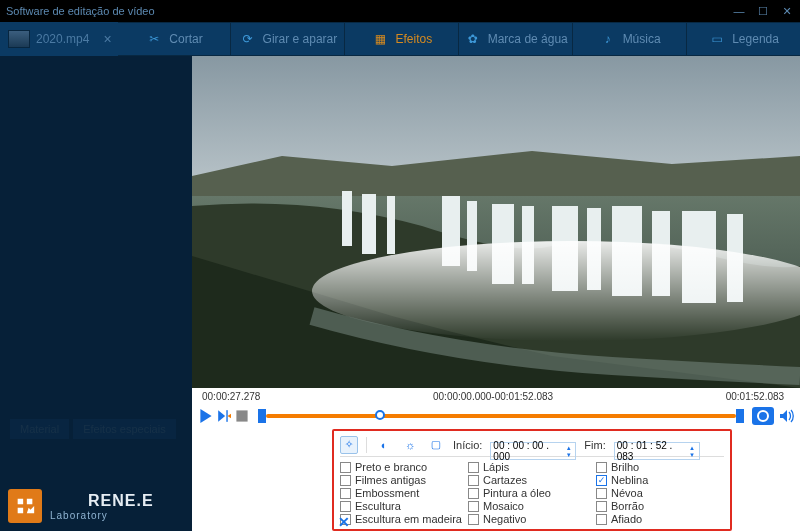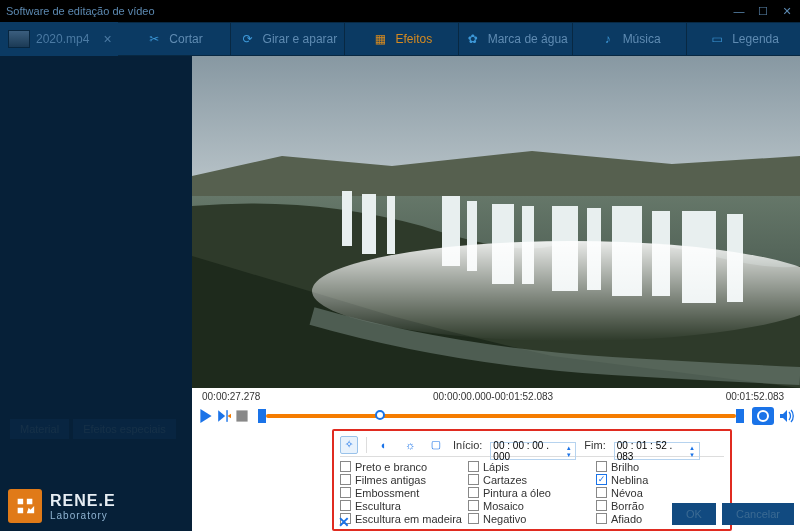--- a/index.html
+++ b/index.html
@@ -25,21 +25,21 @@
 
   
   .sidebar-dark { position: absolute; left:0; top:56px; width:192px; height:475px; background:rgba(5,20,35,0.68); z-index:2; pointer-events:none;}
   .sidebar-content { position:absolute; left:0; top:56px; width:192px; height:475px; padding:10px; color:#3b6a92;}
   .sidebar-bottom { position:absolute; bottom:92px; left:10px; display:flex; gap:4px;}
   .sbtn { background:#114a80; color:#3b6a92; font-size:11px; padding:4px 10px; border:none; cursor:pointer;}
   .logo { position:absolute; bottom:8px; left:8px; display:flex; align-items:center; gap:8px; z-index:3;}
   .logo-badge{width:34px;height:34px;background:#e07a18;border-radius:3px;display:flex;align-items:center;justify-content:center;}
   .logo-badge svg{width:22px;height:22px;fill:#fff;}
   .logo-text{color:#e6edf3;}
-  .logo-text .l1{font-weight:bold;font-size:16px;letter-spacing:1px;}
+  .logo-text .l1{font-weight:bold;font-size:16px;letter-spacing:1px;margin-left:38px;}
   .logo-text .l2{font-size:10px;color:#8fb3d1;letter-spacing:1px;}
 
   
   .main { position:absolute; left:192px; top:56px; right:0; bottom:0; background:#fff;}
   .preview { position:absolute; left:0; top:0; right:0; height:332px; overflow:hidden;}
   .preview svg{width:100%;height:100%;display:block;}
 
   .timerow { position:absolute; left:0; top:332px; right:0; height:16px; background:#fff; display:flex; align-items:center; font-size:10px; color:#333; padding:0 10px;}
   .timerow .tc{width:33%;}
   .timerow .tc.center{text-align:center;}
@@ -64,21 +64,21 @@
   .fxicn{width:18px;height:18px;display:flex;align-items:center;justify-content:center;color:#1a73e8;cursor:pointer;}
   .fxicn.sel{border:1px solid #99c2ea;background:#e8f2fc;border-radius:2px;}
   .sep{width:1px;height:16px;background:#ddd;}
   .tlabel{font-size:11px;color:#333;}
   .timein{width:86px;height:18px;border:1px solid #b6d3ef;font-size:10px;padding:0 2px;display:flex;align-items:center;justify-content:space-between;margin-top:13px;}
   .spinner{display:flex;flex-direction:column;width:10px;}
   .spinner span{height:7px;font-size:7px;line-height:7px;color:#1a73e8;cursor:pointer;text-align:center;}
 
   .fxlists{display:flex;height:72px;padding-top:4px;position:relative;}
   .fxcol{flex:1;display:flex;flex-direction:column;gap:1px;}
-  .fxitem{display:flex;align-items:flex-start;gap:4px;font-size:11px;color:#333;cursor:pointer;}
+  .fxitem{display:flex;align-items:flex-end;gap:4px;font-size:11px;color:#333;cursor:pointer;}
   .cbox{width:11px;height:11px;border:1px solid #888;background:#fff;display:flex;align-items:center;justify-content:center;}
   .cbox.checked{background:#fff;border-color:#1a73e8;}
   .cbox.checked::after{content:"✓";font-size:9px;color:#1a73e8;line-height:9px;}
   .fxclose{position:absolute;left:-2px;bottom:-1px;color:#1a73e8;font-size:14px;font-weight:bold;cursor:pointer;}
 
   
   .footer{position:absolute;right:6px;bottom:6px;display:flex;gap:6px; z-index:1;}
   .fbtn{background:#114a80;color:#3b6a92;font-size:11px;padding:5px 14px;border:none;cursor:pointer;}
 </style>
 </head>
@@ -326,17 +326,13 @@
           </div>
           <div class="fxitem">
             <span class="cbox"></span>
             <span>Afiado</span>
           </div>
         </div>
       <div class="fxclose">✕</div>
     </div>
   </div>
 
-  <div class="footer">
-    <button class="fbtn">OK</button>
-    <button class="fbtn">Cancelar</button>
-  </div>
 </div>
 
 </body></html>

